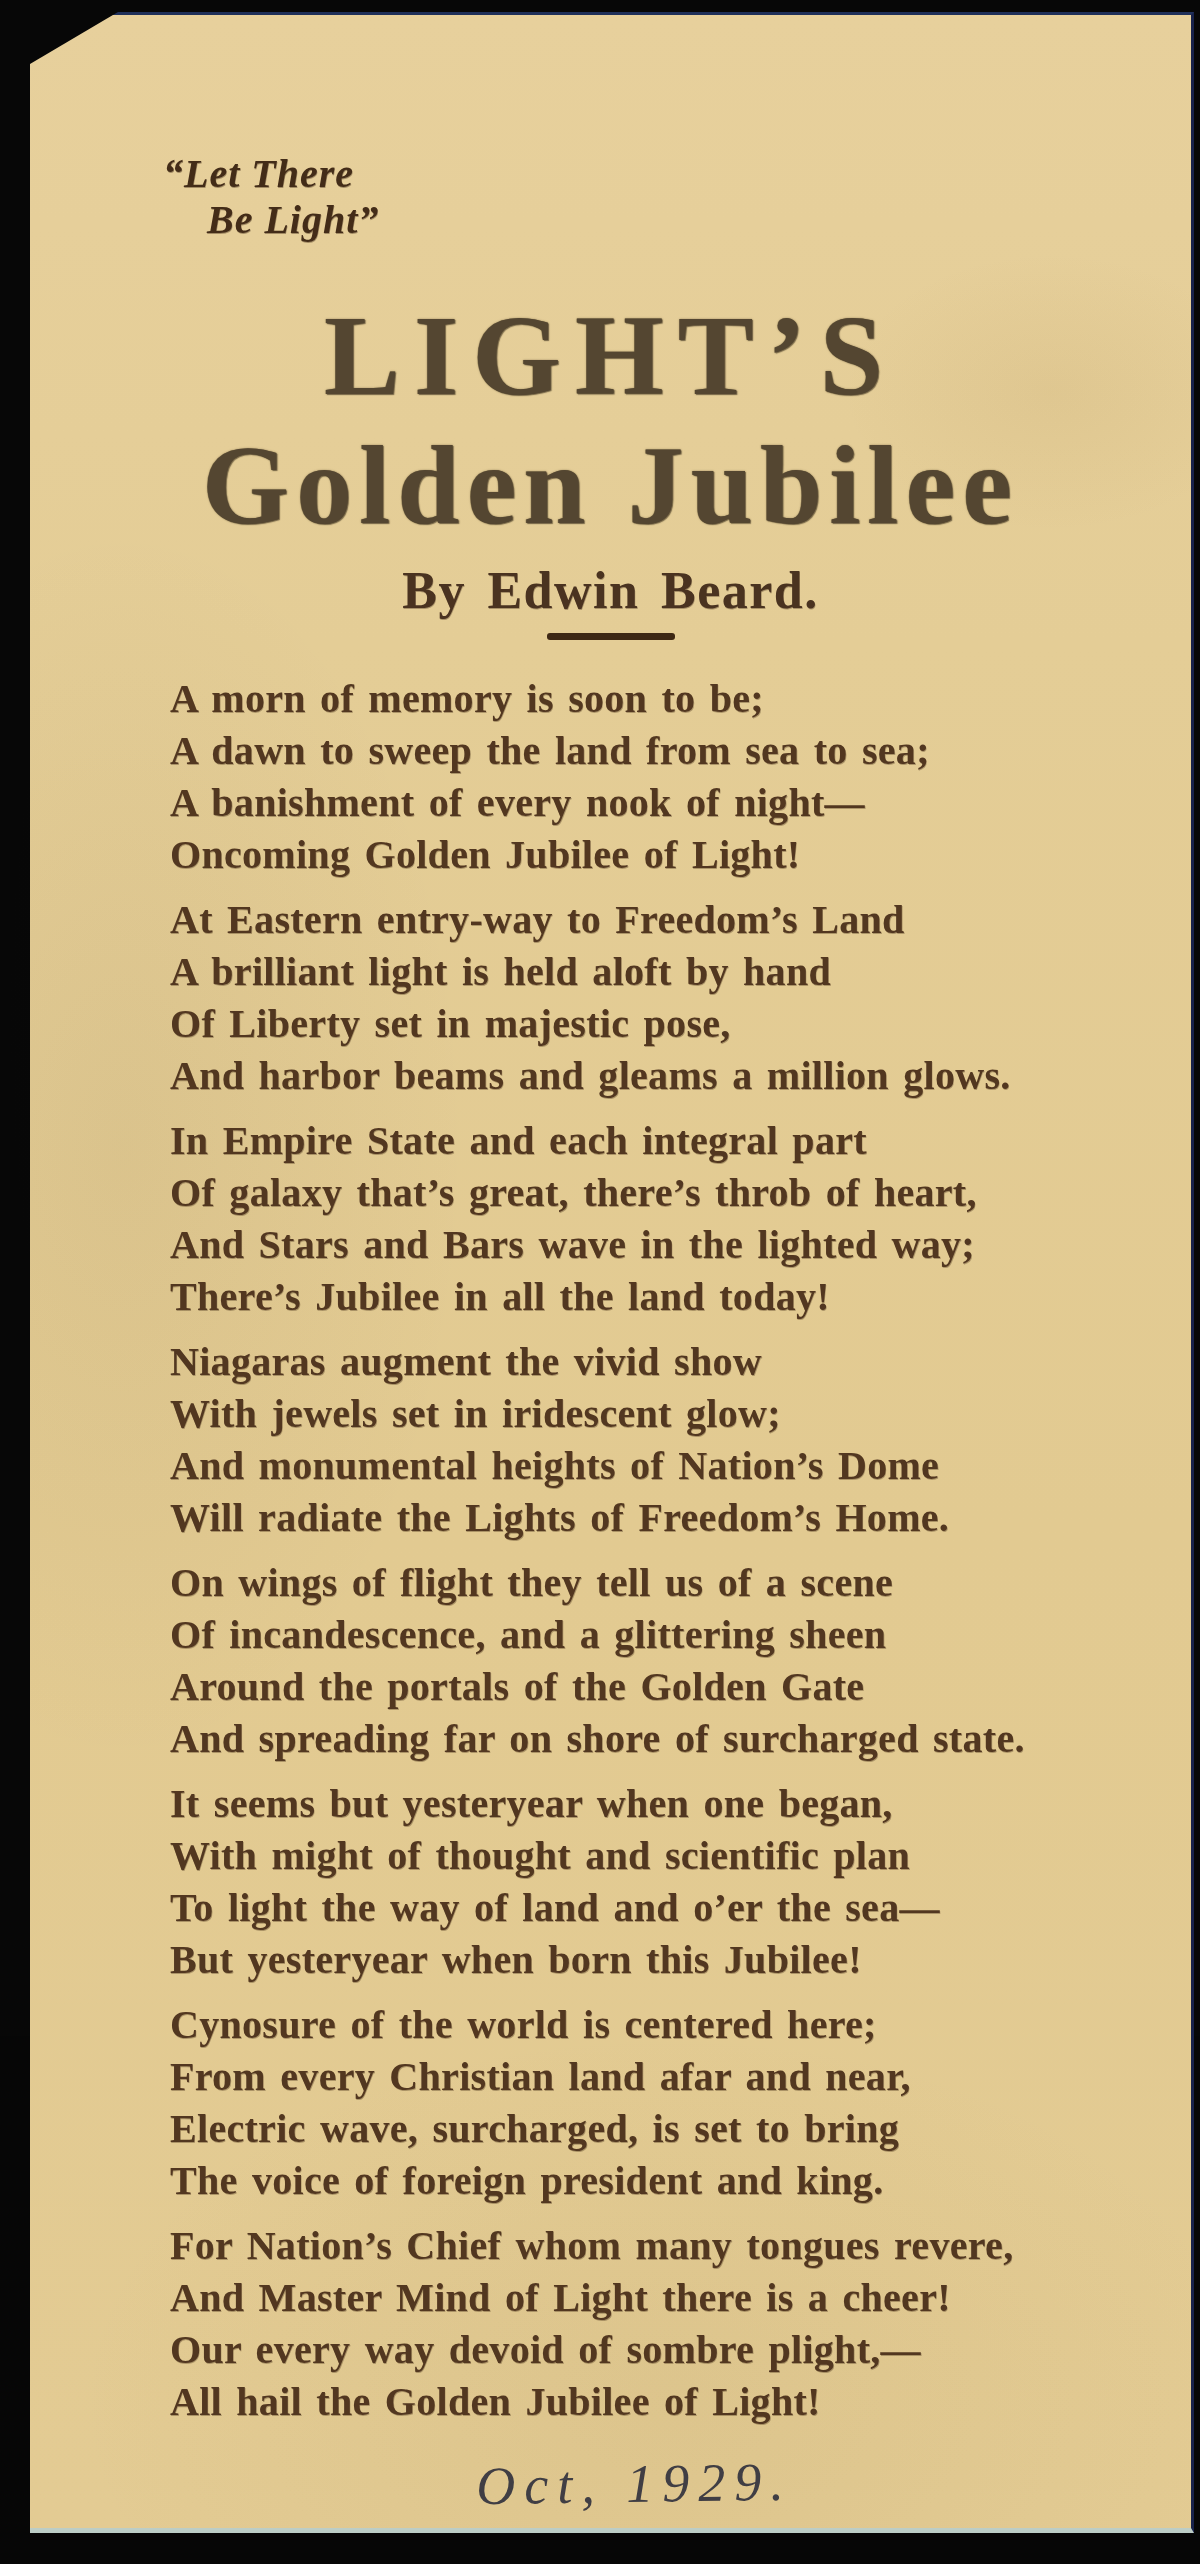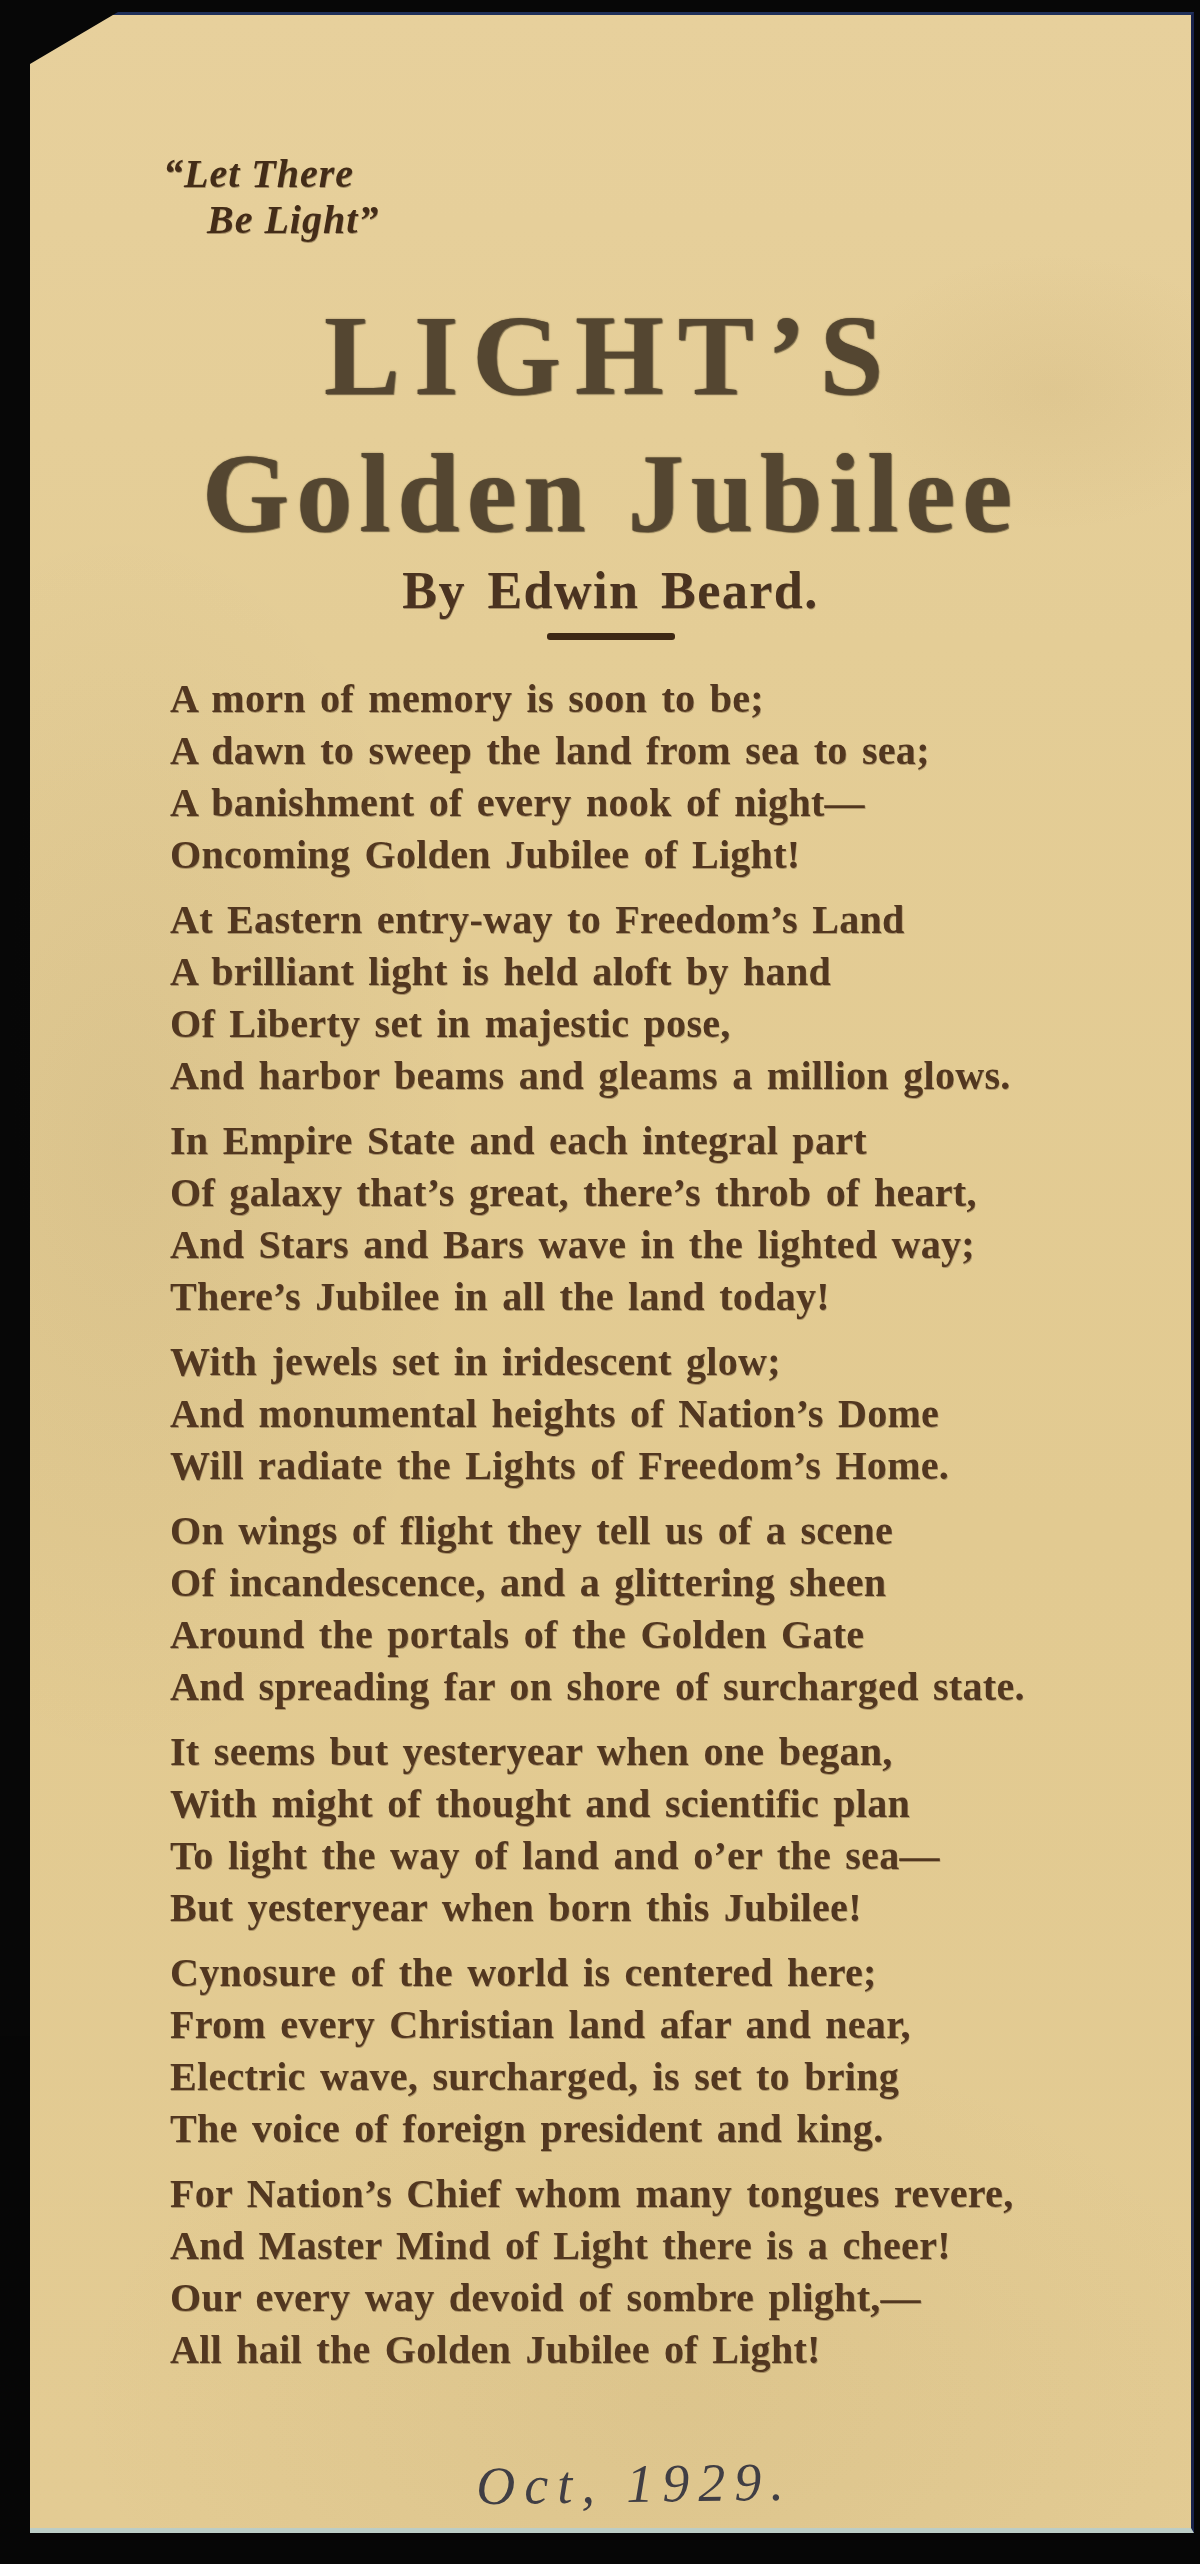--- a/index.html
+++ b/index.html
@@ -65,21 +65,21 @@
     font-weight: 700;
     font-size: 114px;
     line-height: 1;
     letter-spacing: 14px;
     text-shadow:
       1px 1px 1px rgba(45,35,18,0.55),
       -0.5px -0.5px 0.5px rgba(45,35,18,0.35),
       0 0 2px rgba(90,75,45,0.6);
   }
   .title-line2 {
-    margin-top: 24px;
+    margin-top: 16px;
     font-weight: 700;
     font-size: 112px;
     line-height: 1;
     letter-spacing: 7px;
     text-shadow:
       1px 1px 1px rgba(45,35,18,0.55),
       -0.5px -0.5px 0.5px rgba(45,35,18,0.35),
       0 0 2px rgba(90,75,45,0.6);
   }
 
@@ -174,20 +174,21 @@
       </div>
 
       <div class="stanza">
         <div class="pline">In Empire State and each integral part</div>
         <div class="pline">Of galaxy that’s great, there’s throb of heart,</div>
         <div class="pline">And Stars and Bars wave in the lighted way;</div>
         <div class="pline">There’s Jubilee in all the land today!</div>
       </div>
 
       <div class="stanza">
+        <div class="pline">Niagaras augment the vivid show</div>
         <div class="pline">With jewels set in iridescent glow;</div>
         <div class="pline">And monumental heights of Nation’s Dome</div>
         <div class="pline">Will radiate the Lights of Freedom’s Home.</div>
       </div>
 
       <div class="stanza">
         <div class="pline">On wings of flight they tell us of a scene</div>
         <div class="pline">Of incandescence, and a glittering sheen</div>
         <div class="pline">Around the portals of the Golden Gate</div>
         <div class="pline">And spreading far on shore of surcharged state.</div>

